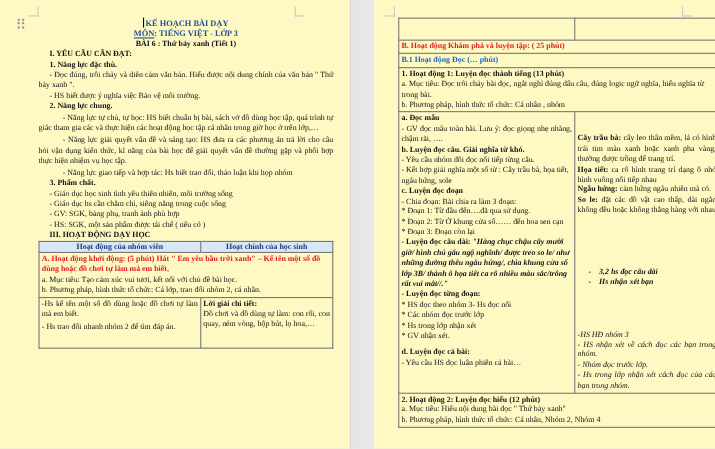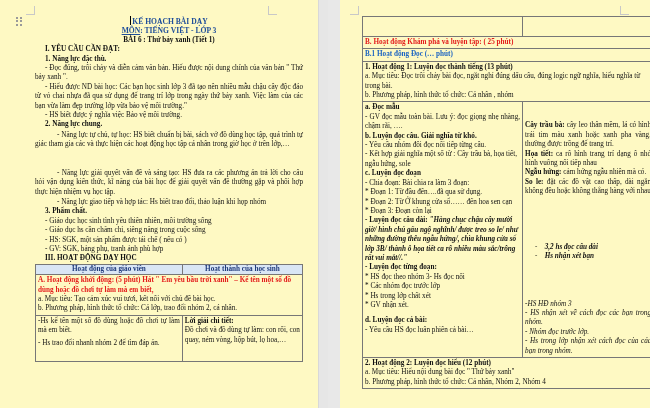--- a/index.html
+++ b/index.html
@@ -55,39 +55,38 @@
   </div>
 
   <div class="content">
     <div class="center title-blue"><span class="cursor"></span><span>KẾ HOẠCH BÀI DẠY</span></div>
     <div class="center title-blue"><span class="u">MÔN</span><span>: TIẾNG VIỆT - LỚP 3</span></div>
     <div class="center b">BÀI  6 : Thứ bảy xanh  (Tiết 1)</div>
 
     <div class="b ind1">I. YÊU CẦU CẦN ĐẠT:</div>
     <div class="b ind1">1. Năng lực đặc thù.</div>
     <div class="p ind3">- Đọc đúng, trôi chảy và diễn cảm văn bản. Hiểu được nội dung chính của văn bản " Thứ bảy xanh ".</div>
-    <div class="p ind3">-  Hiểu được ND bài học:  Các bạn học sinh lớp 3 đã tạo nên nhiều mẫu chậu cây độc đáo từ vỏ chai nhựa đã qua sử dụng để trang trí lớp trong ngày thứ bảy xanh. Việc làm của các bạn vừa làm đẹp trường lớp vừa bảo vệ môi trường."</div>
     <div class="p ind3">- HS biết được ý nghĩa việc Bảo vệ môi trường.</div>
     <div class="b ind1">2. Năng lực chung.</div>
     <div class="p ind2" style="margin-top:1px">- Năng lực tự chủ, tự học: HS biết chuẩn bị bài, sách vở đồ dùng học tập, quá trình tự giác tham gia các và thực hiện các hoạt động học tập cá nhân trong giờ học ở trên lớp,…</div>
-    <div class="p ind2" style="margin-top:19px">- Năng lực giải quyết vấn đề và sáng tạo: HS đưa ra các phương án trả lời cho câu hỏi vận dụng kiến thức, kĩ năng của bài học để giải quyết vấn đề thường gặp và phối hợp thực hiện nhiệm vụ học tập.</div>
+    <div class="p ind2" style="margin-top:2px">- Năng lực giải quyết vấn đề và sáng tạo: HS đưa ra các phương án trả lời cho câu hỏi vận dụng kiến thức, kĩ năng của bài học để giải quyết vấn đề thường gặp và phối hợp thực hiện nhiệm vụ học tập.</div>
     <div class="p ind2" style="margin-top:1px">- Năng lực giao tiếp và hợp tác: Hs biết trao đổi, thảo luận khi họp nhóm</div>
     <div class="b ind1">3. Phẩm chất.</div>
     <div class="p ind1">- Giáo dục học sinh tình yêu thiên nhiên, môi trường sống</div>
     <div class="p ind1">- Giáo dục hs cần chăm chỉ, siêng năng trong cuộc sống</div>
 
+    <div class="ind1">- GV: SGK, bảng phụ, tranh ảnh phù hợp</div>
     <div class="ind1">- HS: SGK, một sản phẩm được tái chế ( nếu có )</div>
-    <div class="ind1">- GV: SGK, bảng phụ, tranh ảnh phù hợp</div>
     <div class="b ind1">III. HOẠT ĐỘNG DẠY HỌC</div>
 
     <table class="left-table">
       <tbody>
           <tr>
-        <td class="th-cell" style="width:55%">Hoạt động của giáo viên</td>
-        <td class="th-cell">Hoạt thành của học sinh</td>
+        <td class="th-cell" style="width:55%">Hoạt động của nhóm viên</td>
+        <td class="th-cell">Hoạt chính của học sinh</td>
       </tr>
       <tr>
         <td colspan="2" class="pad-s">
           <div class="red">A. Hoạt động khởi động: (5 phút) Hát " Em yêu bầu trời xanh" – Kể tên một số đồ dùng hoặc đồ chơi tự làm mà em biết,</div>
           <div>a. Mục tiêu: Tạo cảm xúc vui tươi, kết nối với chủ đề bài học.</div>
           <div>b. Phương pháp, hình thức tổ chức: Cá lớp, trao đổi nhóm 2, cá nhân.</div>
         </td>
       </tr>
       <tr>
         <td class="pad-s" style="height:46px">
@@ -138,21 +137,21 @@
         <div>- Kết hợp giải nghĩa một số từ : Cây trầu bà, họa tiết, ngẫu hứng, sole</div>
         <div class="b">c. Luyện đọc đoạn</div>
         <div>- Chia đoạn: Bài chia ra làm 3 đoạn:</div>
         <div>* Đoạn 1: Từ đầu đến….đã qua sử dụng.</div>
         <div>* Đoạn 2: Từ Ở khung cửa sổ…… đến hoa sen cạn</div>
         <div>* Đoạn 3: Đoạn còn lại</div>
         <div><span class="b">- Luyện đọc câu dài:</span> <span class="b i">"Hàng chục chậu cây mười giờ/ hình chú gấu ngộ nghĩnh/ được treo so le/ như những đường thêu ngẫu hứng/, chìa khung cửa sổ lớp 3B/ thành ô họa tiết ca rô nhiều màu sắc/trông rất vui mắt//."</span></div>
         <div class="b">- Luyện đọc từng đoạn:</div>
         <div>* HS đọc theo nhóm 3- Hs đọc nối</div>
         <div>* Các nhóm đọc trước lớp</div>
-        <div>* Hs trong lớp chất xét</div>
+        <div>* Hs trong lớp nhận xét</div>
         <div>* GV nhận xét.</div>
         <div class="b" style="margin-top:6px">d. Luyện đọc cả bài:</div>
         <div style="margin-bottom:7px">- Yêu cầu HS đọc luân phiên cả bài…</div>
       </td>
       <td class="pad-s">
         <div style="height:18px"></div>
         <div class="p"><span class="b">Cây trầu bà:</span><span> cây leo thân mềm, lá có hình trái tim màu xanh hoặc xanh pha vàng, thường được trồng để trang trí.</span></div>
         <div class="p"><span class="b">Họa tiết:</span><span> ca rô hình trang trí dạng ô nhỏ hình vuông nối tiếp nhau</span></div>
         <div class="p"><span class="b">Ngẫu hứng:</span><span> cảm hứng ngẫu nhiên mà có.</span></div>
         <div class="p"><span class="b">So le:</span><span> đặt các đồ vật cao thấp, dài ngắn không đều hoặc không thẳng hàng với nhau</span></div>

